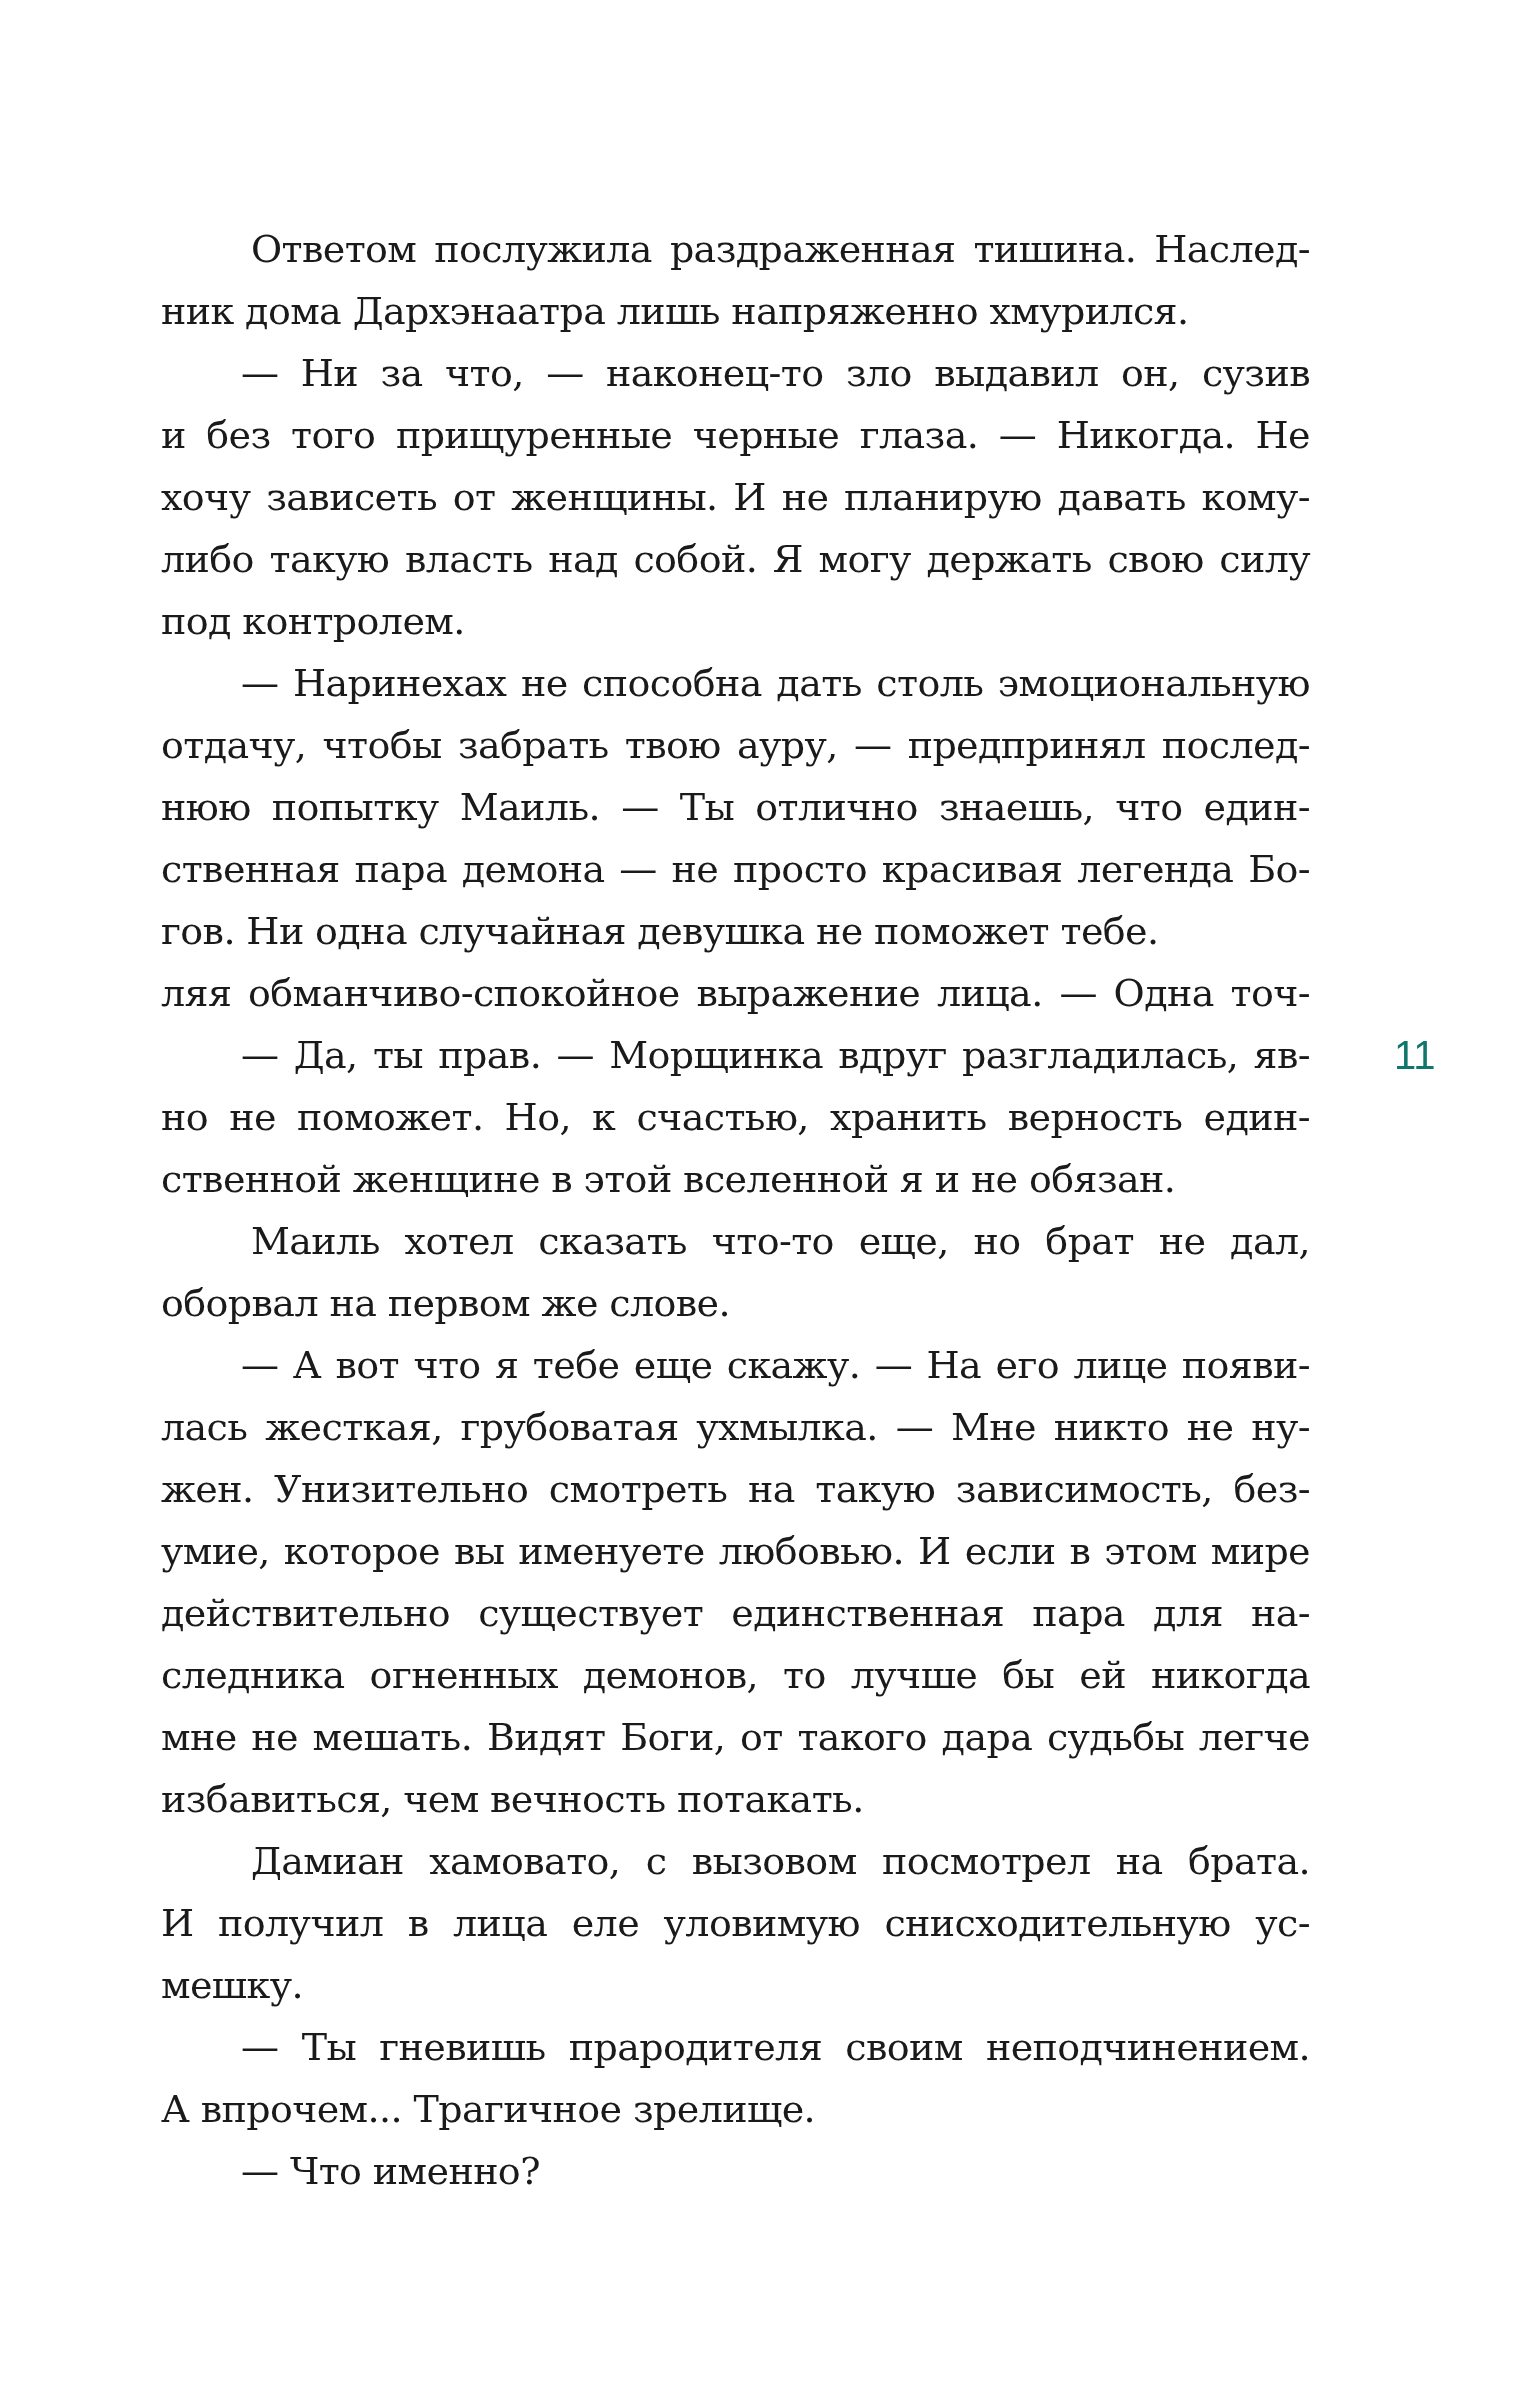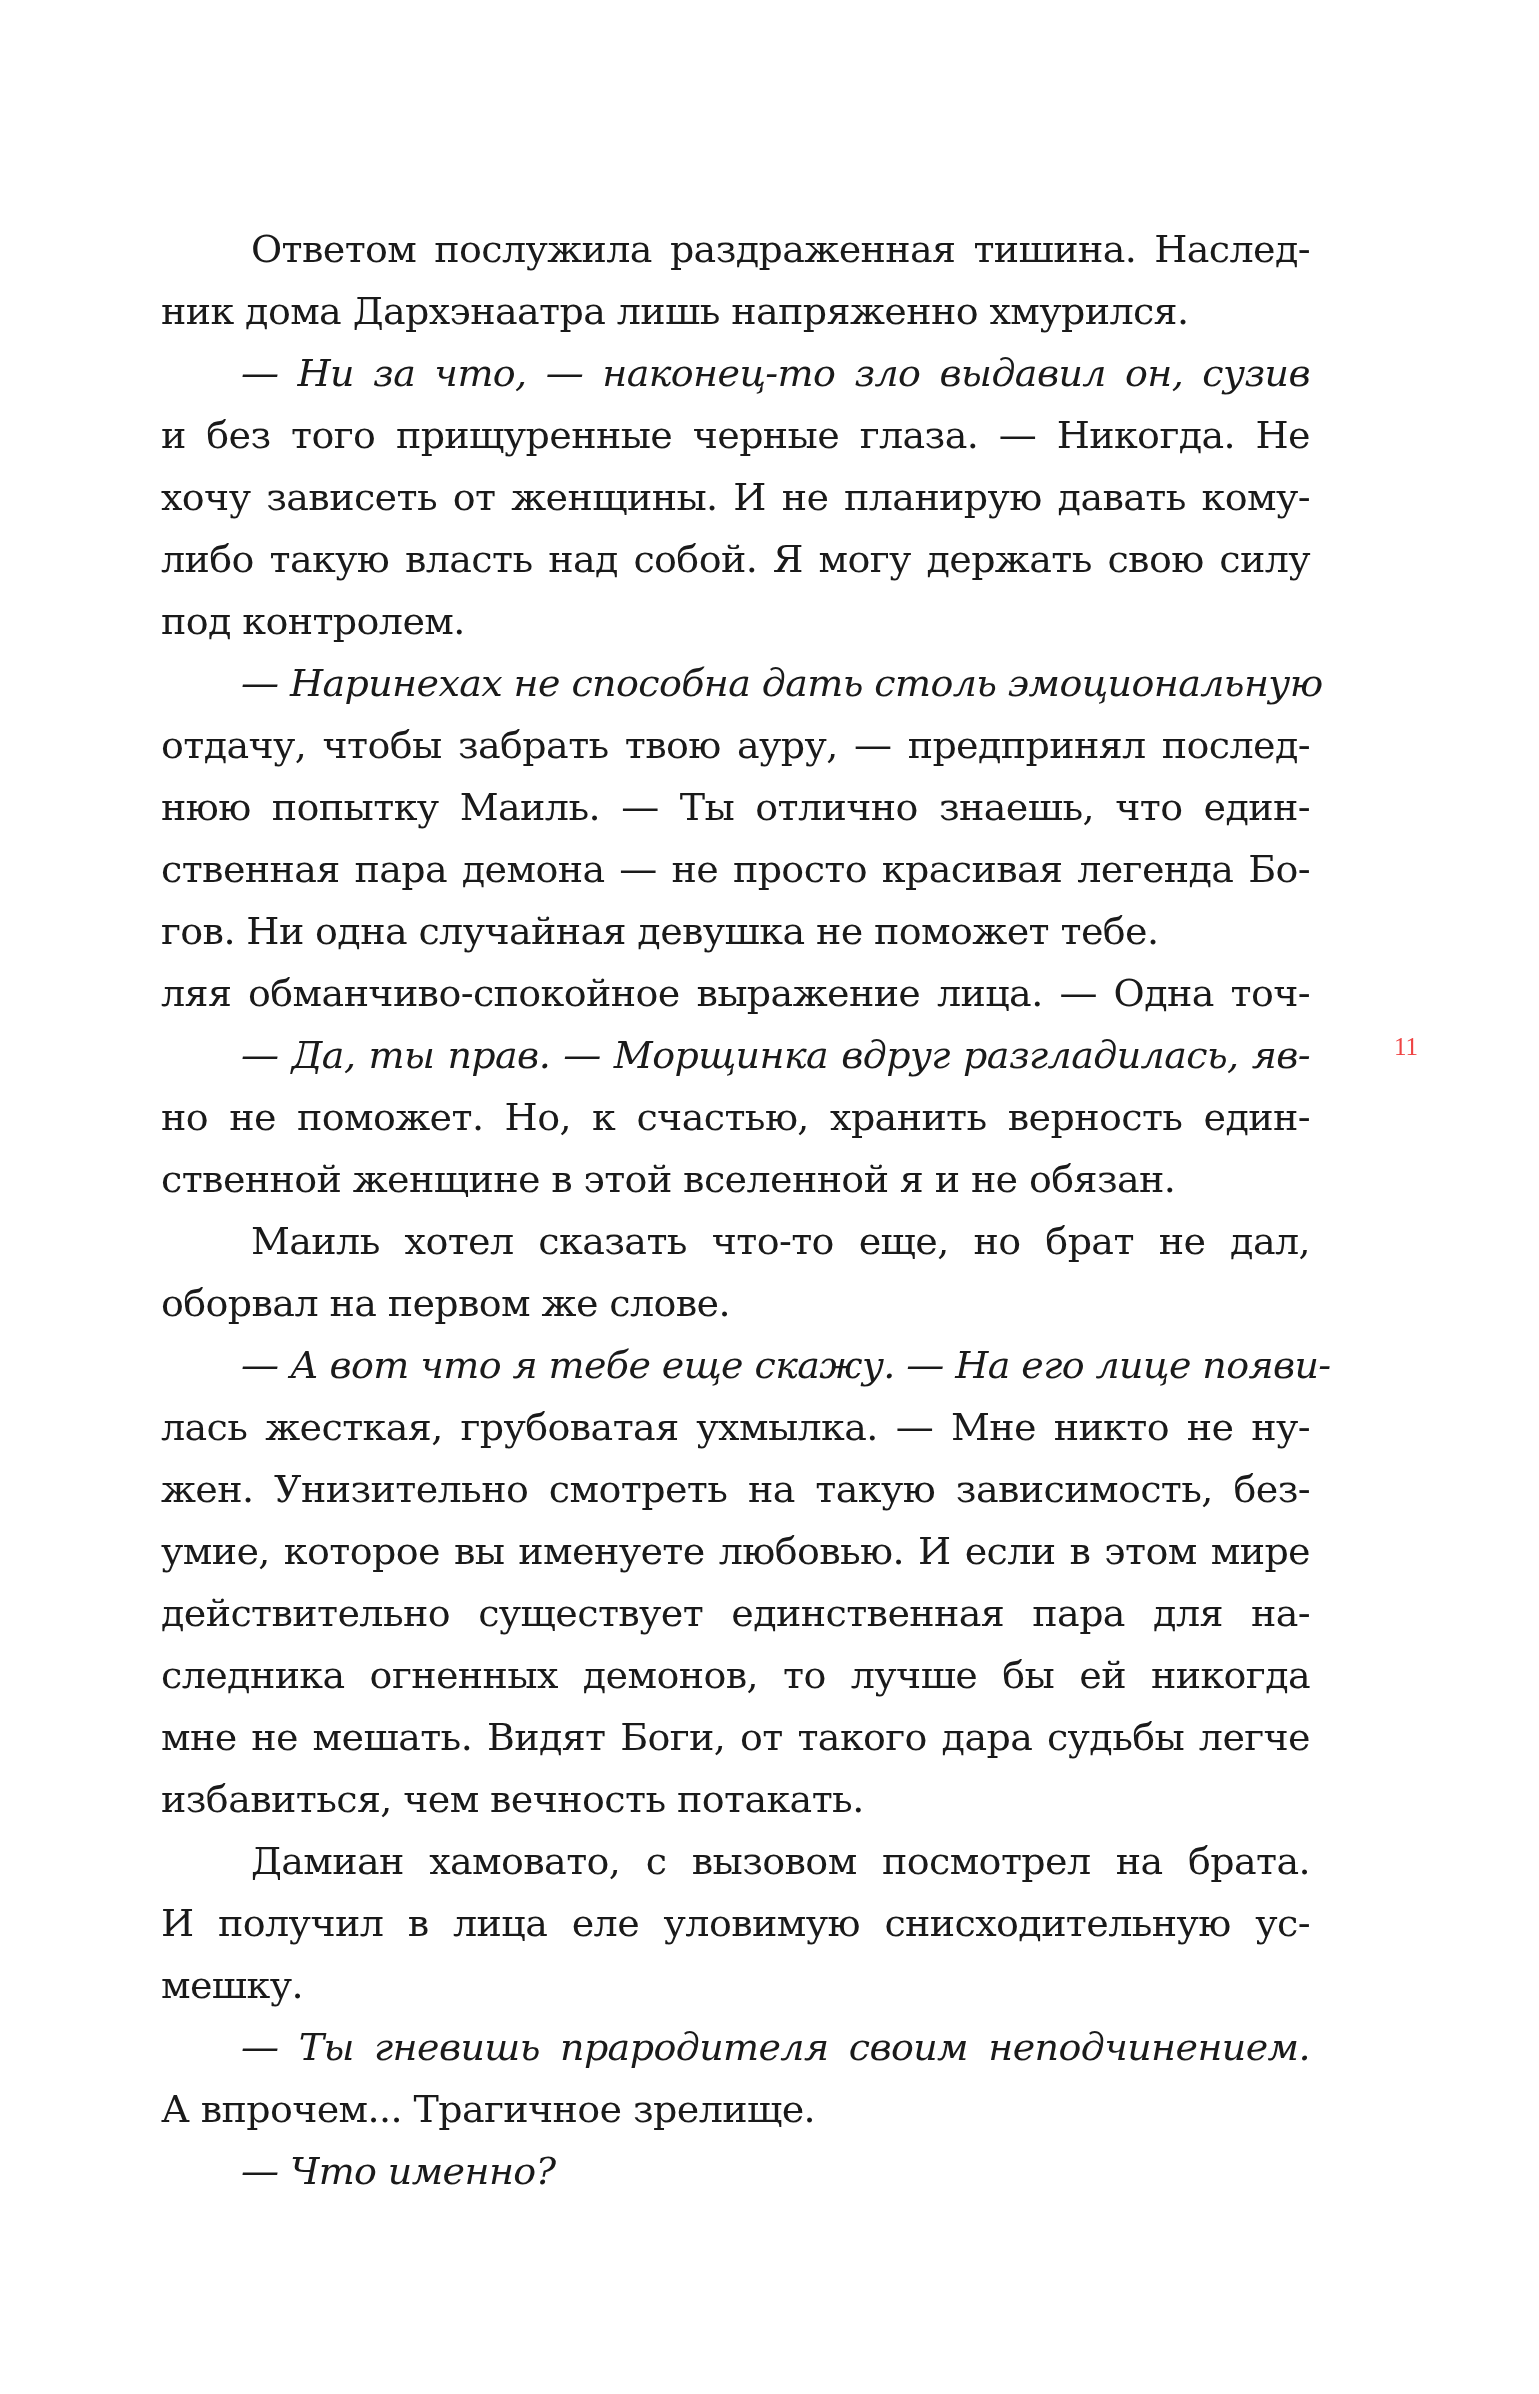--- a/index.html
+++ b/index.html
@@ -14,25 +14,25 @@
     font-size: 38px;
     color: #1a1a1a;
     white-space: nowrap;
     letter-spacing: -0.6px;
     word-spacing: 0px;
     text-align: justify;
     text-align-last: justify;
   }
   .line.last { text-align-last: left; }
   .line.indent { padding-left: 90px; }
-  .line.indent-dash { padding-left: 80px; font-style: italic; }
+  .line.indent-dash { padding-left: 80px; }
   .page-number {
     position: absolute; left: 1394px; top: 1016px;
-    font-family: Liberation Serif, serif;
-    font-size: 25px; color: #ef4444;
+    font-family: Liberation Sans, sans-serif;
+    font-size: 40px; color: #0f766e;
   }
 </style>
 </head>
 <body>
 
 <div class="page">
   <div class="text-block" id="text-block">
       <span class="line indent">Ответом послужила раздраженная тишина. Наслед-</span>
       <span class="line last">ник дома Дархэнаатра лишь напряженно хмурился.</span>
       <span class="line indent-dash">— Ни за что, — наконец-то зло выдавил он, сузив</span>

